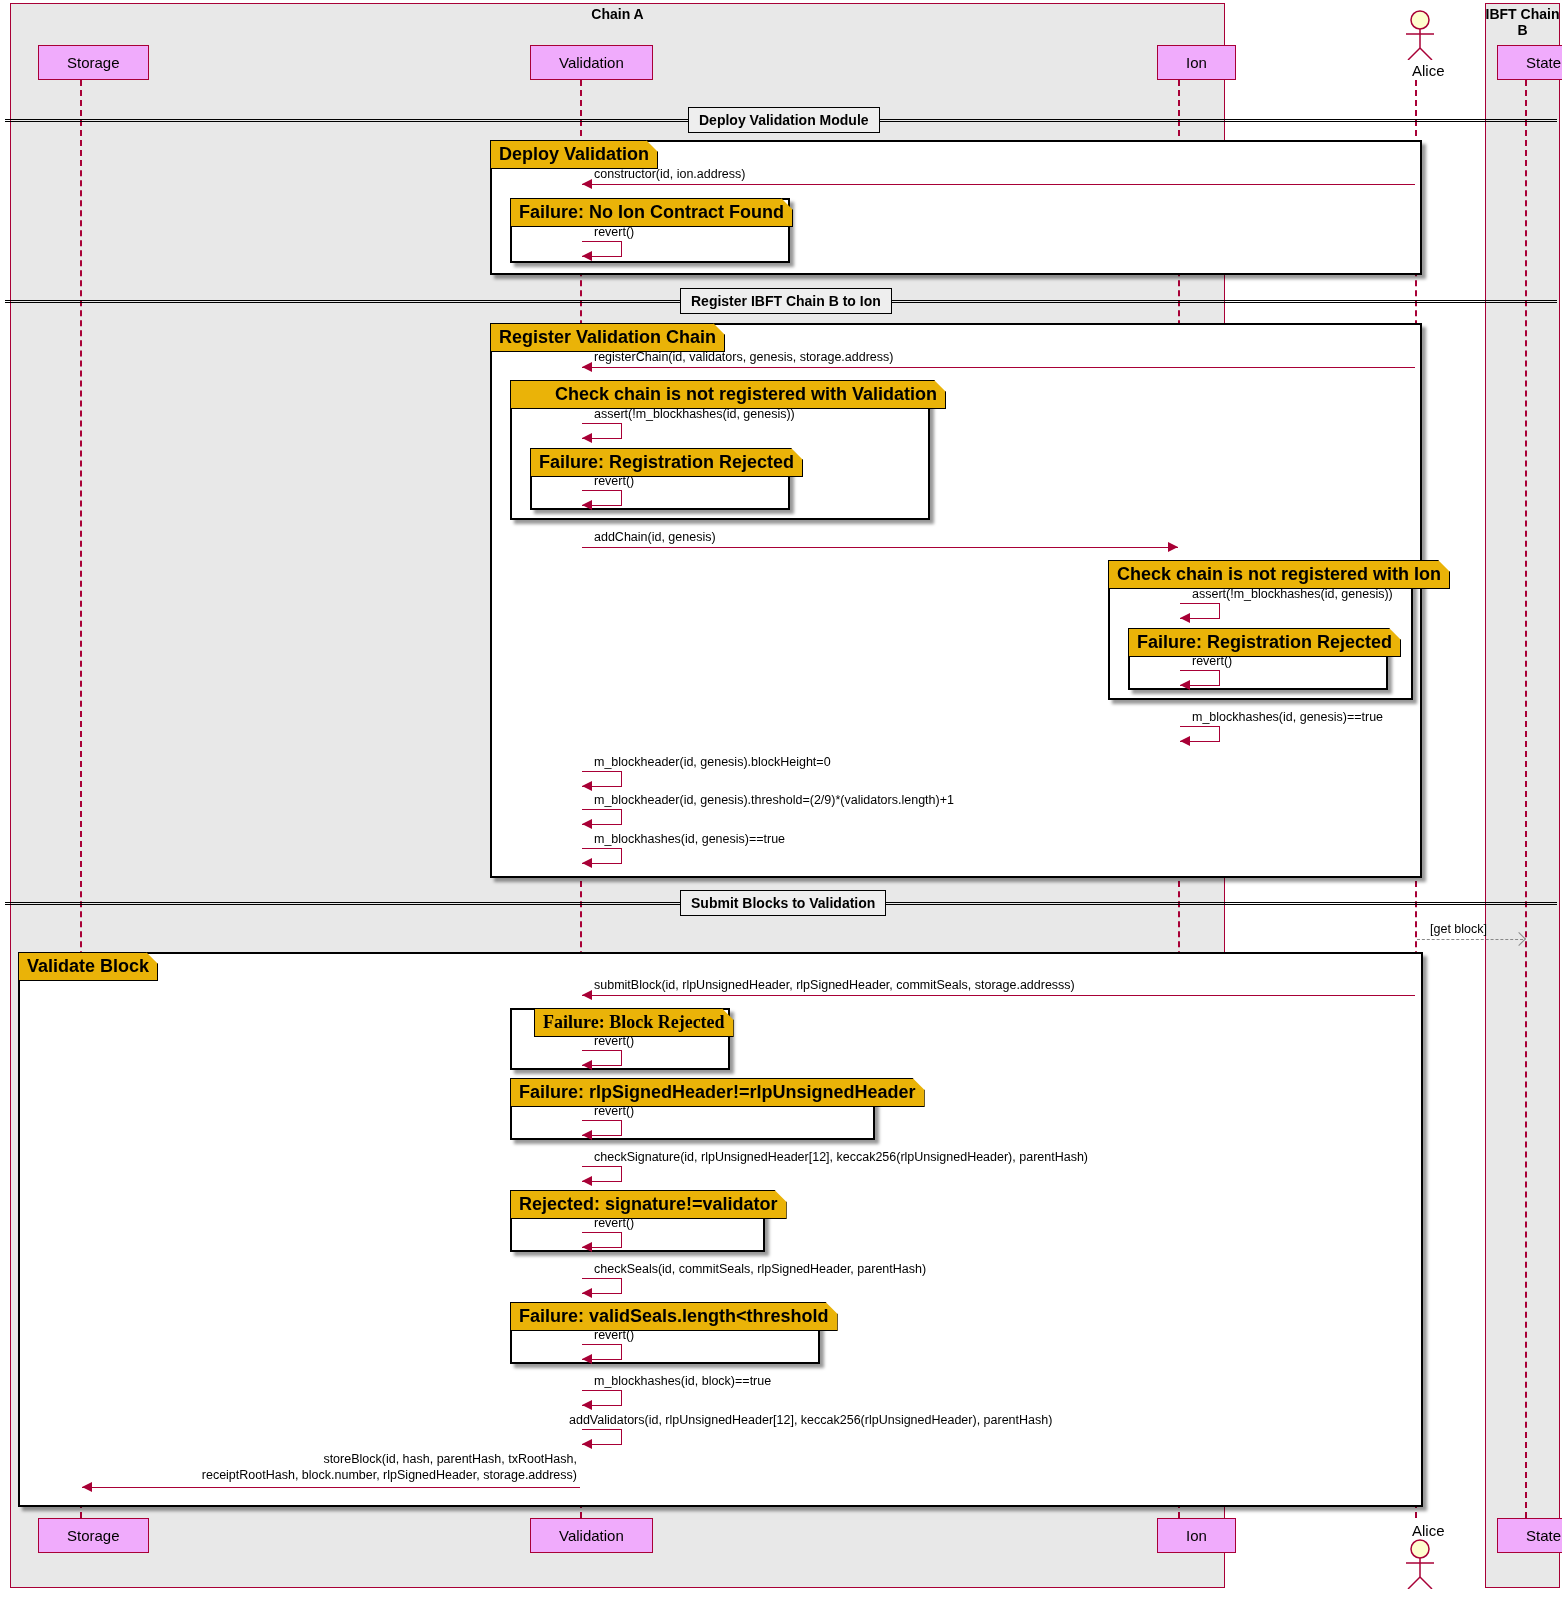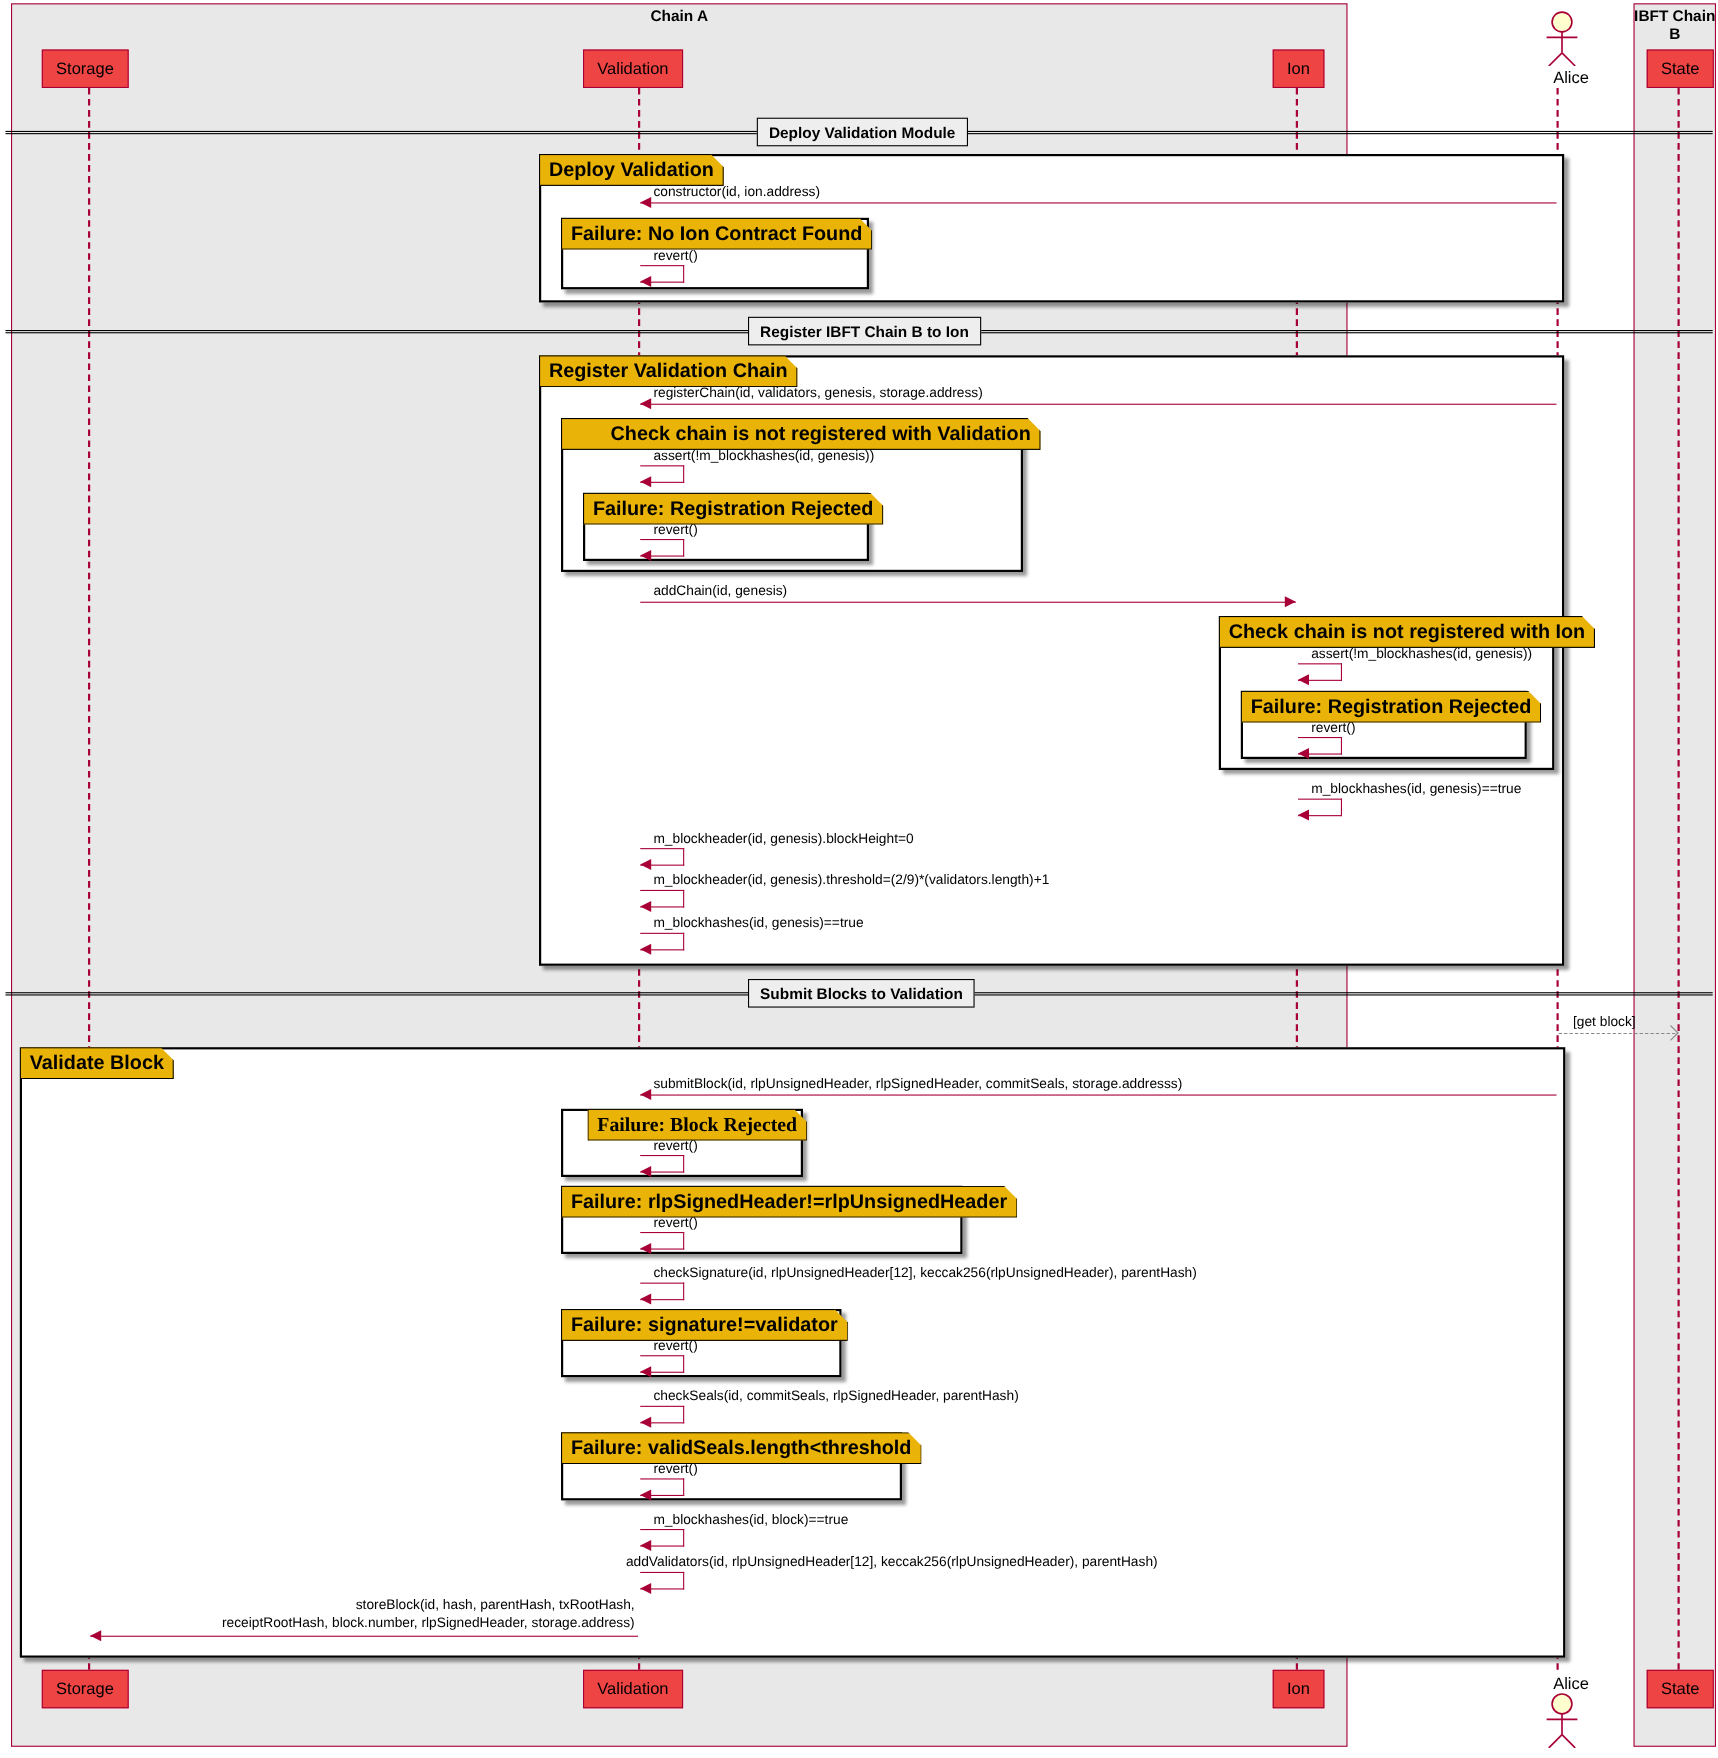--- a/index.html
+++ b/index.html
@@ -1,21 +1,21 @@
 <!DOCTYPE html>
 <html><head>
 <meta charset="utf-8">
 <style>
 * { box-sizing: border-box; margin: 0; padding: 0; }
 body { font-family: sans-serif; font-size: 13px; background: #fff; position: relative; width: 1562px; height: 1598px; }
 
 .container-box { position: absolute; background: #e8e8e8; border: 1px solid #a80036; }
 .container-label { position: absolute; font-weight: bold; font-size: 14px; text-align: center; }
 
-.participant-box { position: absolute; background: #ef4444; border: 1.5px solid #a80036; padding: 8px 12px; font-size: 15px; text-align: center; }
+.participant-box { position: absolute; background: #f0abfc; border: 1.5px solid #a80036; padding: 8px 28px; font-size: 15px; text-align: center; }
 
 .lifeline { position: absolute; border-left: 2px dashed #a80036; width: 0; }
 
 .actor { position: absolute; text-align: center; }
 .actor svg { display: block; margin: 0 auto; }
 .actor-label { font-size: 15px; margin-top: 2px; margin-left: 17px; }
 
 .divider { position: absolute; left: 0; width: 1562px; }
 .divider-line { position: absolute; left: 5px; right: 5px; border-top: 3px double #000; top: 12px; }
 .divider-label { position: absolute; background: #eee; border: 1px solid #000; padding: 4px 10px; font-weight: bold; font-size: 14px; }
@@ -179,21 +179,21 @@
 <div class="group-label" style="left:510px; top:1078px;">Failure: rlpSignedHeader!=rlpUnsignedHeader</div>
 <div class="msg" style="left:594px; top:1104px;">revert()</div>
 <div class="self-arrow" style="left:582px; top:1120px;"></div>
 <div class="arrow-head-l" style="left:582px; top:1130px;"></div>
 
 <div class="msg" style="left:594px; top:1150px;">checkSignature(id, rlpUnsignedHeader[12], keccak256(rlpUnsignedHeader), parentHash)</div>
 <div class="self-arrow" style="left:582px; top:1166px;"></div>
 <div class="arrow-head-l" style="left:582px; top:1176px;"></div>
 
 <div class="group-box" style="left:510px; top:1190px; width:255px; height:62px;"></div>
-<div class="group-label" style="left:510px; top:1190px;">Failure: signature!=validator</div>
+<div class="group-label" style="left:510px; top:1190px;">Rejected: signature!=validator</div>
 <div class="msg" style="left:594px; top:1216px;">revert()</div>
 <div class="self-arrow" style="left:582px; top:1232px;"></div>
 <div class="arrow-head-l" style="left:582px; top:1242px;"></div>
 
 <div class="msg" style="left:594px; top:1262px;">checkSeals(id, commitSeals, rlpSignedHeader, parentHash)</div>
 <div class="self-arrow" style="left:582px; top:1278px;"></div>
 <div class="arrow-head-l" style="left:582px; top:1288px;"></div>
 
 <div class="group-box" style="left:510px; top:1302px; width:310px; height:62px;"></div>
 <div class="group-label" style="left:510px; top:1302px;">Failure: validSeals.length&lt;threshold</div>

